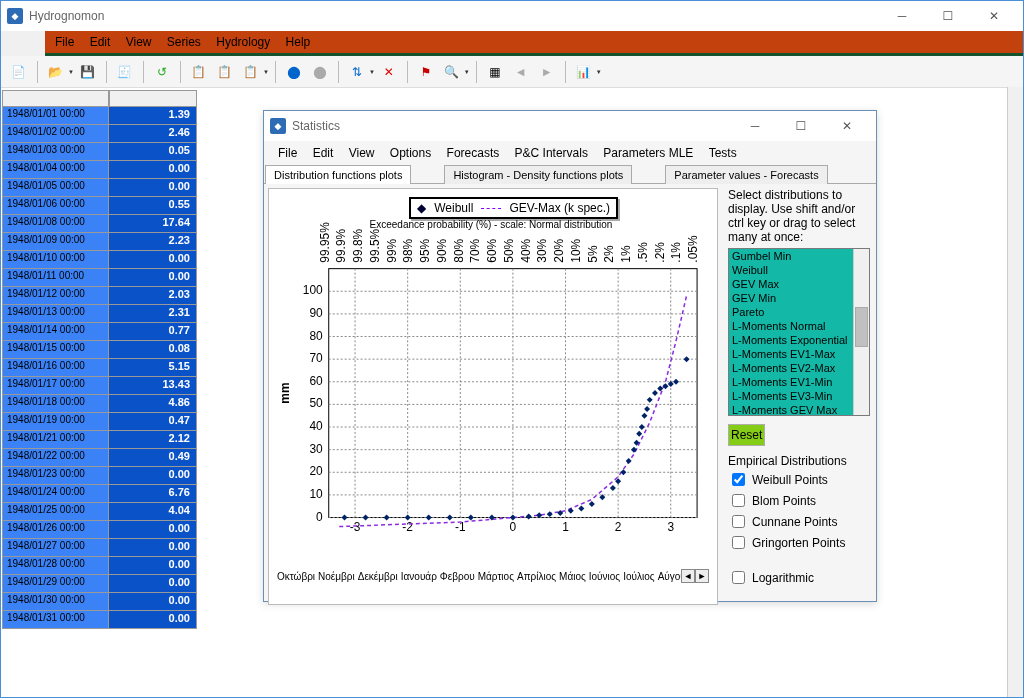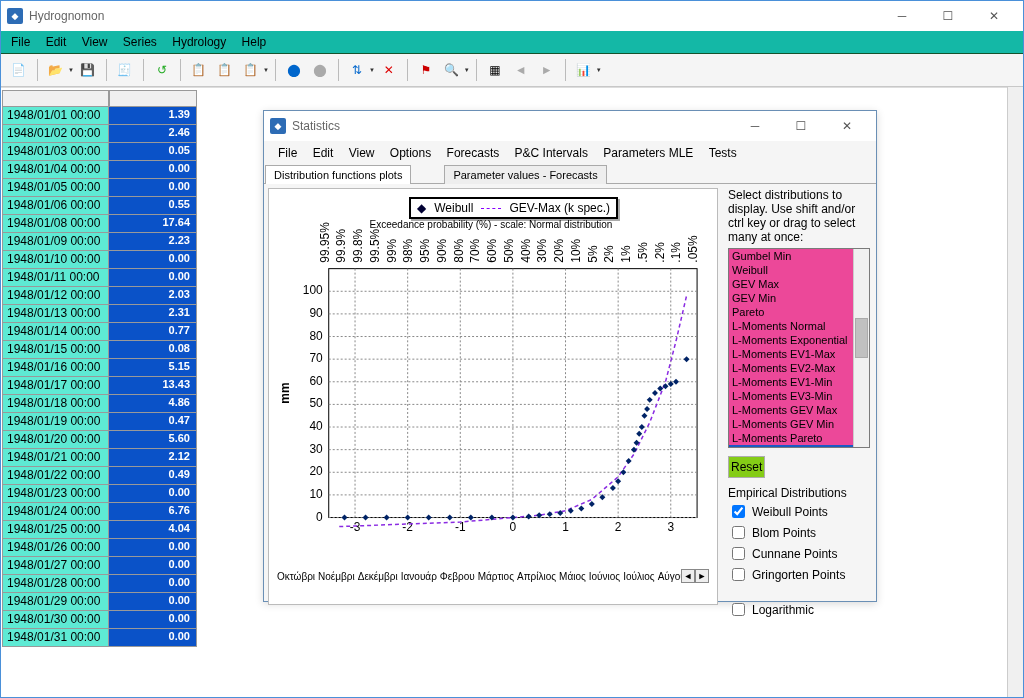--- a/index.html
+++ b/index.html
@@ -6,53 +6,53 @@
   body { margin:0; padding:0; background:#fff; user-select:none; width:1024px; height:698px; overflow:hidden; }
 
   
   .main-win { position:absolute; left:0; top:0; width:1024px; height:698px; border:1px solid #4a90d9; background:#f0f0f0; }
   .titlebar { height:30px; background:#fff; display:flex; align-items:center; padding:0 6px; }
   .titlebar .icon { width:16px; height:16px; background:#2d6cb5; margin-right:6px; display:inline-flex; align-items:center; justify-content:center; color:#fff; font-size:9px; border-radius:2px; }
   .titlebar .title { flex:1; color:#666; }
   .titlebar .winctl { display:flex; gap:0; }
   .titlebar .winctl span { width:46px; height:30px; display:flex; align-items:center; justify-content:center; color:#555; }
 
-  .menubar { background:#14b8a6; border-bottom:1px solid #14532d; padding:2px 4px; }
+  .menubar { background:#c2410c; border-bottom:3px solid #14532d; padding:2px 4px;margin-left:44px; }
   .menubar span { padding:2px 6px; display:inline-block; }
 
   .toolbar { background:#f5f5f5; padding:4px 6px; border-bottom:1px solid #c8c8c8; display:flex; gap:2px; align-items:center; }
   .toolbar .sep { width:1px; height:22px; background:#bbb; margin:0 4px; }
   .toolbar .btn { width:24px; height:24px; display:inline-flex; align-items:center; justify-content:center; border-radius:2px; }
   .dropdown-caret { font-size:6px; color:#333; margin-left:-2px; }
 
   .content { position:absolute; top:86px; left:0; right:0; bottom:0; background:#fff; border-top:1px solid #ddd; }
 
   
   .grid { position:absolute; left:1px; top:2px; width:196px; }
   .grid-header { display:flex; }
   .grid-header div { height:17px; border:1px solid #999; background:#f0f0f0; }
   .grid-header .h-date { width:107px; }
   .grid-header .h-val { width:88px; }
   .grid-row { display:flex; height:18px; }
-  .grid-row .cell-date { width:107px; border:1px solid #999; border-top:none; background:#5eead4; padding:1px 4px; font-size:12px; }
+  .grid-row .cell-date { width:107px; border:1px solid #999; border-top:none; background:#3b82f6; padding:1px 4px; font-size:10px; }
   .grid-row .cell-val { width:88px; border:1px solid #999; border-top:none; border-left:none; background:#0a52c8; color:#fff; text-align:right; padding:1px 6px; font-size:11px; font-weight:bold; }
 
   
   .stats-win { position:absolute; left:263px; top:110px; width:614px; height:492px; border:1px solid #6a8fb5; background:#f5f5f5; box-shadow:0 2px 8px rgba(0,0,0,.15); }
   .stats-win .titlebar { background:#fff; }
   .stats-menubar { background:#f5f5f5; padding:3px 8px; }
   .stats-menubar span { padding:2px 6px; display:inline-block; }
   .tabs { display:flex; border-bottom:1px solid #aaa; padding-left:1px;gap:32px; }
   .tabs .tab { padding:3px 8px; border:1px solid #aaa; border-bottom:none; background:#eee; margin-right:1px; margin-bottom:-1px; font-size:11px; }
   .tabs .tab.active { background:#fff; }
   .stats-body { display:flex; height:425px; }
   .chart-area { flex:1; background:#fff; border:1px solid #bbb; margin:4px; position:relative; }
   .right-panel { width:154px; padding:4px 6px; font-size:11px; }
   .right-panel .help { margin-bottom:4px; }
-  .dist-list { border:1px solid #7a7a7a; background:#ec4899; height:200px; overflow:hidden; position:relative; margin-bottom:8px; }
+  .dist-list { border:1px solid #7a7a7a; background:#14b8a6; height:168px; overflow:hidden; position:relative; margin-bottom:8px; }
   .dist-list .item { padding:1px 3px; font-size:11px; white-space:nowrap; }
   .dist-list .item.selected { background:#1a5bc4; color:#fff; }
   .dist-list .scrollbar { position:absolute; right:0; top:0; bottom:0; width:16px; background:#f0f0f0; border-left:1px solid #ccc; }
   .dist-list .scrollbar .thumb { position:absolute; left:1px; right:1px; top:35%; height:40px; background:#c0c0c0; border:1px solid #aaa; }
 
   .reset-btn { padding:3px 2px; border:1px solid #adadad; background:#84cc16; display:inline-block; margin-bottom:8px; }
   .chk-group { font-size:11px; }
   .chk-group label { display:flex; align-items:center; gap:4px; margin:2px 0;}
 
   
@@ -194,24 +194,20 @@
           </div>
           <div class="grid-row">
             <div class="cell-date">1948/01/18 00:00</div>
             <div class="cell-val">4.86</div>
           </div>
           <div class="grid-row">
             <div class="cell-date">1948/01/19 00:00</div>
             <div class="cell-val">0.47</div>
           </div>
           <div class="grid-row">
-            <div class="cell-date">1948/01/20 00:00</div>
-            <div class="cell-val">5.60</div>
-          </div>
-          <div class="grid-row">
             <div class="cell-date">1948/01/21 00:00</div>
             <div class="cell-val">2.12</div>
           </div>
           <div class="grid-row">
             <div class="cell-date">1948/01/22 00:00</div>
             <div class="cell-val">0.49</div>
           </div>
           <div class="grid-row">
             <div class="cell-date">1948/01/23 00:00</div>
             <div class="cell-val">0.00</div>
@@ -269,20 +265,21 @@
     <span>Edit</span>
     <span>View</span>
     <span>Options</span>
     <span>Forecasts</span>
     <span>P&amp;C Intervals</span>
     <span>Parameters MLE</span>
     <span>Tests</span>
   </div>
   <div class="tabs">
     <div class="tab active">Distribution functions plots</div>
+    <div class="tab">Histogram - Density functions plots</div>
     <div class="tab">Parameter values - Forecasts</div>
   </div>
   <div class="stats-body">
     <div class="chart-area">
       <div class="legend-box">
         <span style="color:#003;">◆</span>
           <span>Weibull</span>
         <span style="color:#80f;border-top:1px dashed #80f;width:20px;height:0;display:inline-block;"></span>
         <span>GEV-Max (k spec.)</span>
       </div>

